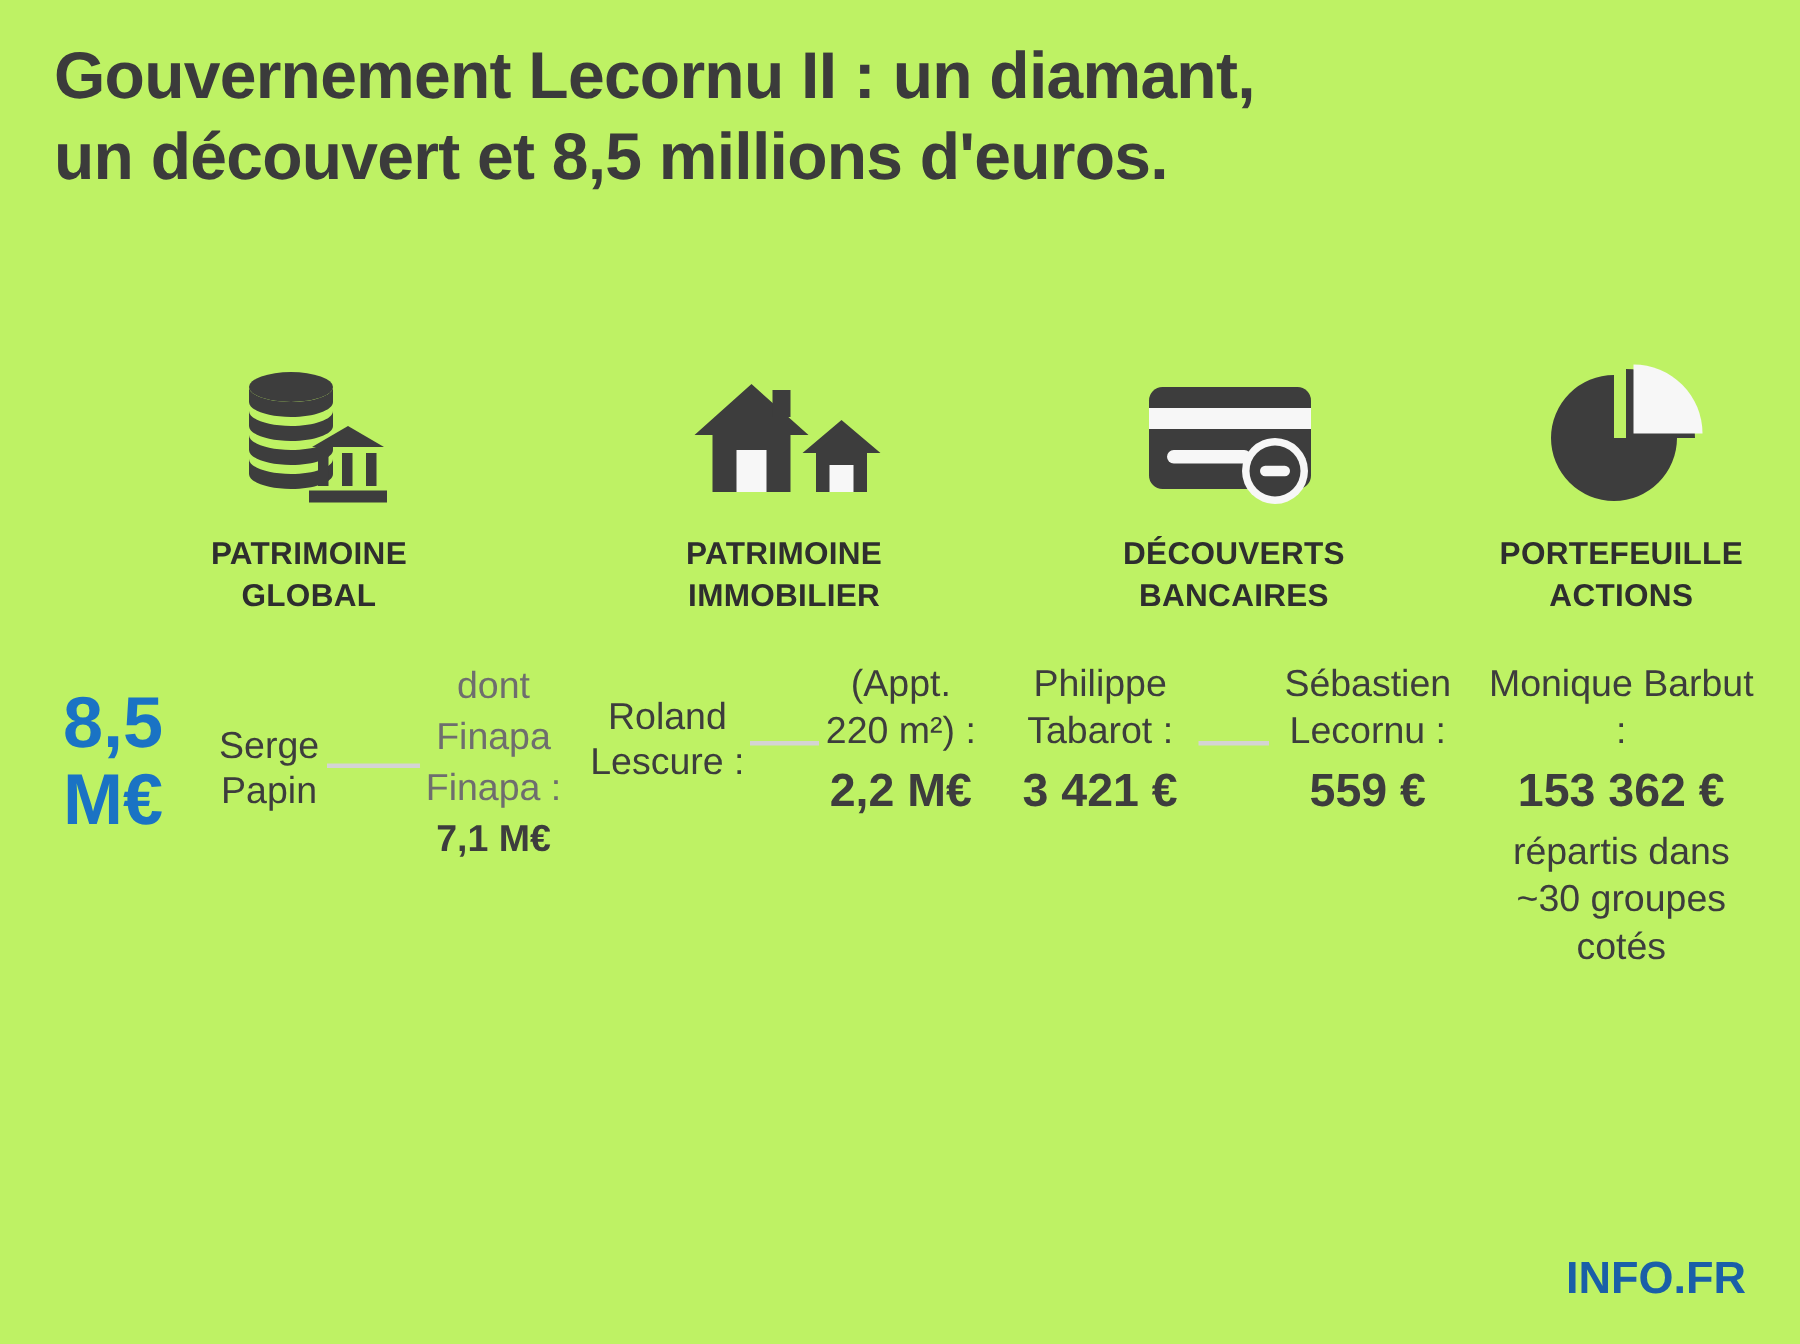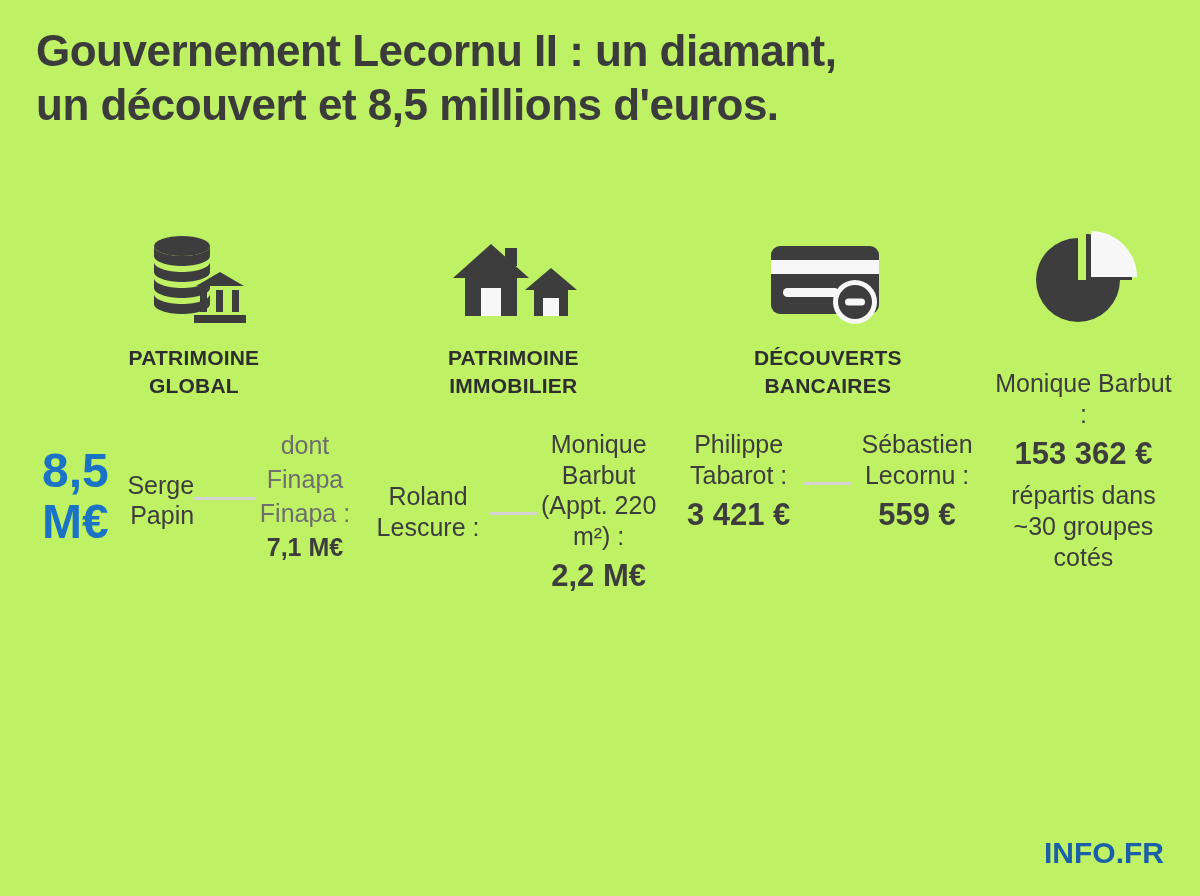--- a/index.html
+++ b/index.html
@@ -30,21 +30,21 @@
     font-weight: bold;
     line-height: 1.22;
     color: #3b3b3b;
     letter-spacing: -0.5px;
   }
   .headline .line {
     display: block;
   }
   .columns {
     position: absolute;
-    top: 226px;
+    top: 238px;
     left: 28px;
     width: 1150px;
     display: flex;
     flex-direction: row;
     align-items: flex-start;
   }
   .col {
     flex: 1 1 0;
     display: flex;
     flex-direction: column;
@@ -82,22 +82,23 @@
     font-size: 48px;
     font-weight: bold;
     color: #1a73c4;
     line-height: 1.06;
     text-align: center;
   }
   .sub-name {
     margin-top: 6px;
     font-size: 25px;
     color: #3d3d3d;
-    text-align: right;
+    text-align: center;
     line-height: 1.2;
+    margin-left: 24px;
   }
   .entry {
     text-align: center;
     width: 100%;
   }
   .entry-label {
     font-size: 25px;
     color: #3d3d3d;
     line-height: 1.22;
   }
@@ -213,21 +214,20 @@
         <span>PATRIMOINE</span><br>
         <span>IMMOBILIER</span>
       </div>
       <div class="col-body">
         <div class="entry">
           <div class="entry-label">Roland Lescure :</div>
         </div>
         <hr class="divider">
         <div class="entry">
           <div class="entry-label">
-            <span class="lbl-line">Monique Barbut</span>
             <span class="lbl-line">(Appt. 220 m²) :</span>
           </div>
           <div class="entry-value">2,2 M€</div>
         </div>
       </div>
     </div>
 
     <div class="col">
       <div class="icon-wrap">
         <svg width="130" height="104" viewBox="0 0 130 104" aria-hidden="true">
@@ -261,20 +261,24 @@
     <div class="col">
       <div class="icon-wrap">
         <svg width="110" height="104" viewBox="0 0 110 104" aria-hidden="true">
           <g fill="#3d3d3d">
             <path d="M50 8 A42 42 0 1 0 92 50 H50 Z"></path>
             <path d="M58 4 A46 46 0 0 1 104 50 H58 Z"></path>
           </g>
           <path d="M58 4 A46 46 0 0 1 104 50 H58 Z" fill="#f7f7f7" transform="translate(5,-3)"></path>
           <path d="M61 6 A44 44 0 0 1 103 48 L61 48 Z" fill="#3d3d3d" opacity="0"></path>
         </svg>
+      </div>
+      <div class="col-title">
+        <span>PORTEFEUILLE</span><br>
+        <span>ACTIONS</span>
       </div>
       <div class="col-body">
         <div class="entry">
           <div class="entry-label">Monique Barbut :</div>
           <div class="entry-value">153 362 €</div>
           <div class="entry-note">
             <span class="note-line">répartis dans</span>
             <span class="note-line">~30 groupes cotés</span>
           </div>
         </div>

